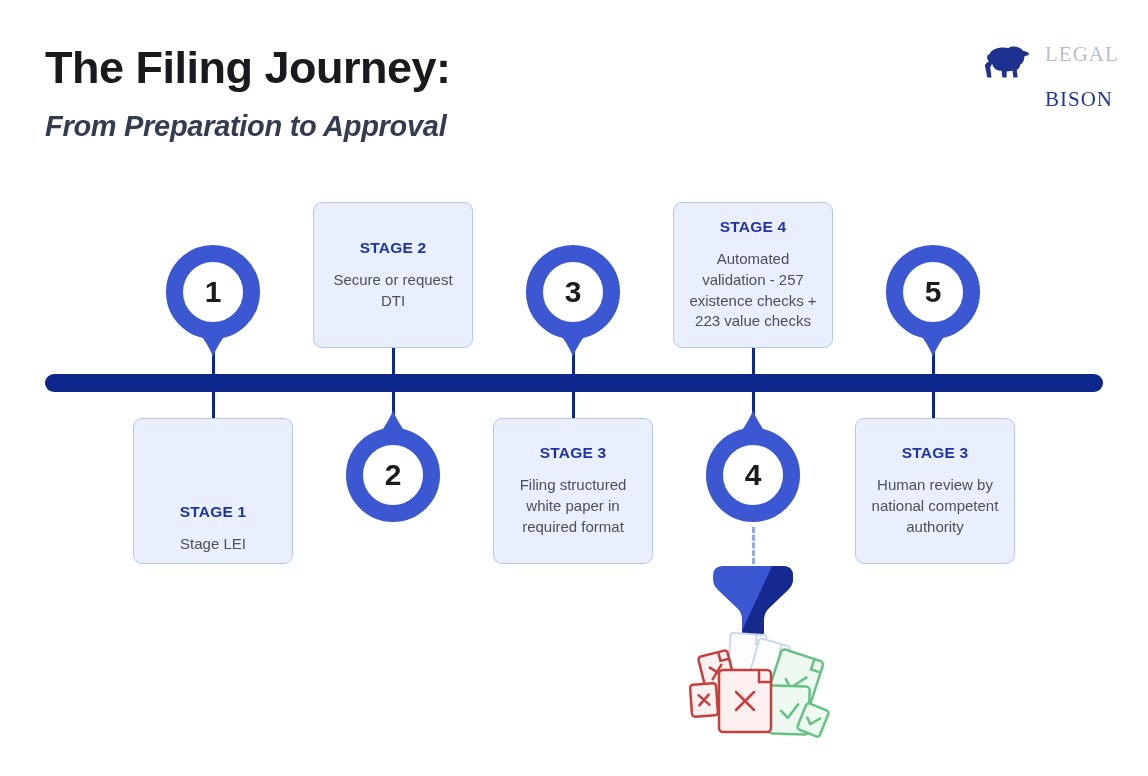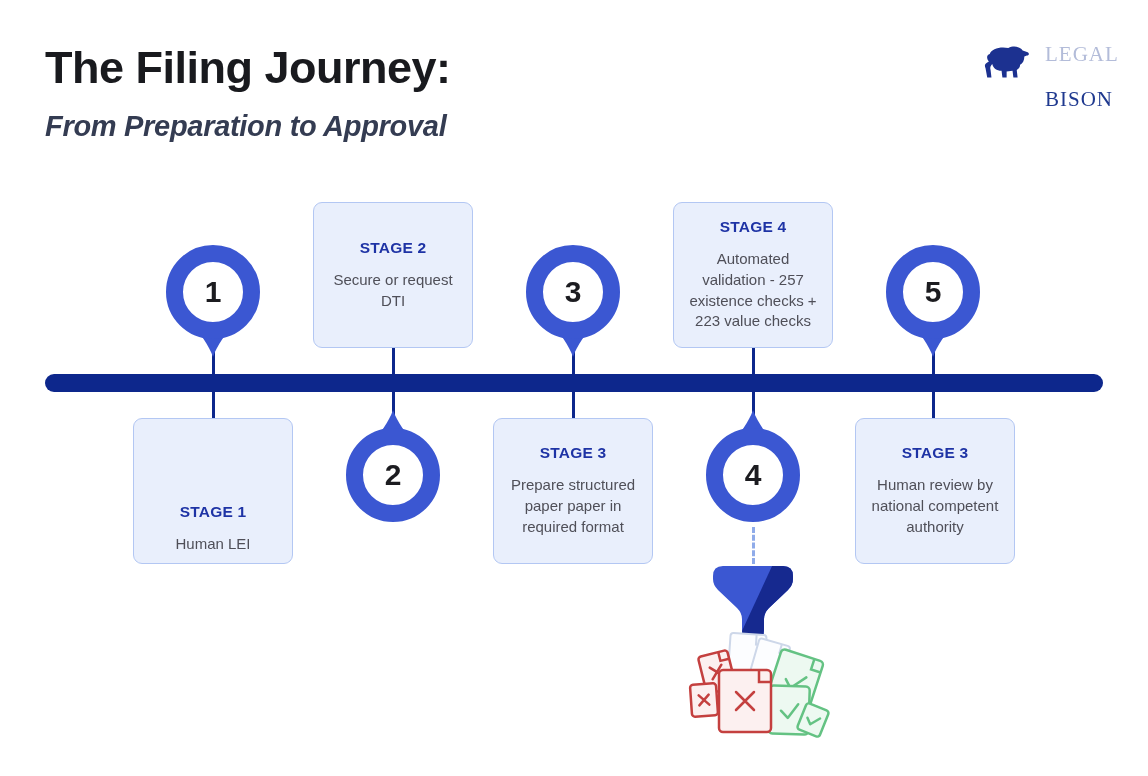--- a/index.html
+++ b/index.html
@@ -128,25 +128,25 @@
     <div class="card-label">STAGE 2</div>
     <div class="card-desc">Secure or request DTI</div>
   </div>
   <div class="card" style="left:673px;top:202px;">
     <div class="card-label">STAGE 4</div>
     <div class="card-desc">Automated validation - 257 existence checks + 223 value checks</div>
   </div>
 
   <div class="card" style="left:133px;top:418px;justify-content:flex-end;">
     <div class="card-label">STAGE 1</div>
-    <div class="card-desc">Human LEI</div>
+    <div class="card-desc">Stage LEI</div>
   </div>
   <div class="card" style="left:493px;top:418px;">
     <div class="card-label">STAGE 3</div>
-    <div class="card-desc">Prepare structured paper paper in required format</div>
+    <div class="card-desc">Filing structured white paper in required format</div>
   </div>
   <div class="card" style="left:855px;top:418px;">
     <div class="card-label">STAGE 3</div>
     <div class="card-desc">Human review by national competent authority</div>
   </div>
 
   <div class="dashline" style="left:751.5px;top:527px;height:37px;"></div>
 
   <div class="funnel">
     <svg width="80" height="78" viewBox="0 0 80 78">

